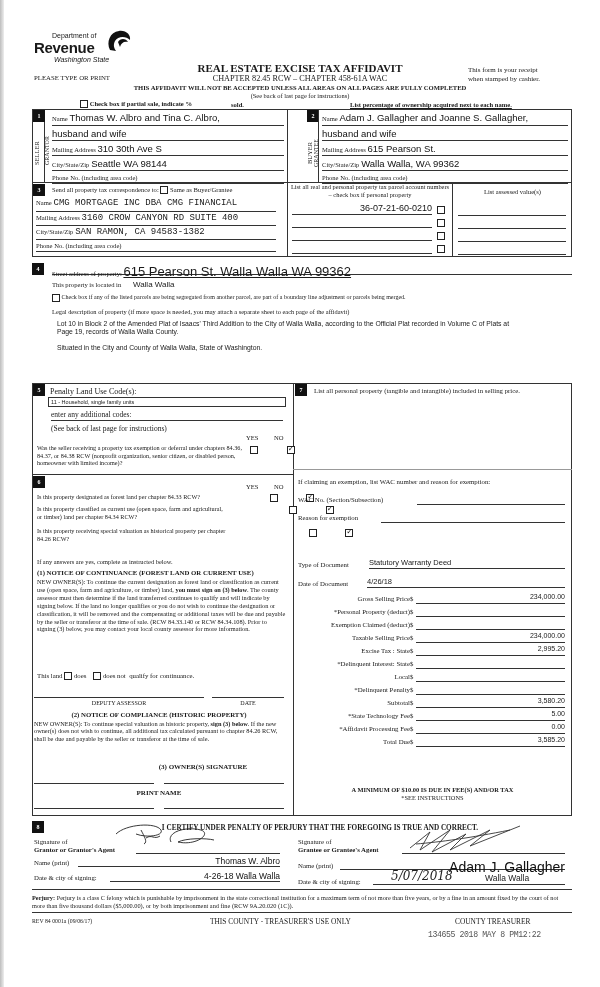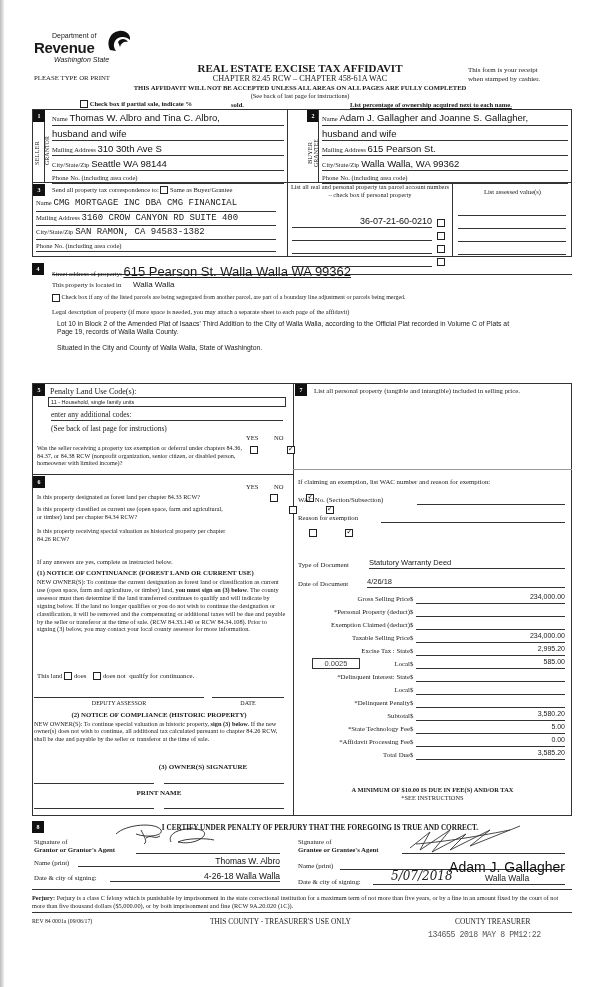--- a/index.html
+++ b/index.html
@@ -95,21 +95,21 @@
 <div class="abs" style="left:36px;top:198px;width:240px;">
   <div class="uline" style="height:14px;"><span class="lbl">Name</span> <span class="mono" style="font-size:9px;">CMG MORTGAGE INC DBA CMG FINANCIAL</span></div>
   <div class="uline" style="height:14px;padding-top:1px;"><span class="lbl">Mailing Address</span> <span class="mono" style="font-size:9px;">3160 CROW CANYON RD SUITE 400</span></div>
   <div class="uline" style="height:14px;padding-top:1px;"><span class="lbl">City/State/Zip</span> <span class="mono" style="font-size:9px;">SAN RAMON, CA 94583-1382</span></div>
   <div class="uline" style="height:12px;padding-top:2px;"><span class="lbl">Phone No. (including area code)</span></div>
 </div>
 
 
 <div class="abs c" style="left:290px;top:183px;width:160px;font-size:6.4px;line-height:7.5px;">List all real and personal property tax parcel account numbers – check box if personal property</div>
 <div class="abs c" style="left:455px;top:188px;width:115px;font-size:6.6px;">List assessed value(s)</div>
-<div class="abs" style="left:292px;top:216px;width:156px;">
+<div class="abs" style="left:292px;top:203px;width:156px;">
   <div style="height:13px;position:relative;">
     <div class="uline fill" style="position:absolute;left:0;width:140px;height:12px;font-size:9px;">36-07-21-60-0210</div>
     <span class="cb" style="position:absolute;left:145px;top:3px;"></span>
   </div>
   <div style="height:13px;position:relative;">
     <div class="uline" style="position:absolute;left:0;width:140px;height:12px;"></div>
     <span class="cb" style="position:absolute;left:145px;top:3px;"></span>
   </div>
   <div style="height:13px;position:relative;">
     <div class="uline" style="position:absolute;left:0;width:140px;height:12px;"></div>
@@ -243,26 +243,20 @@
     <span class="abs r" style="right:160px;top:2px;font-size:6.8px;">Taxable Selling Price</span>
     <span class="abs" style="left:112px;top:2px;font-size:6.8px;">$</span>
     <span class="abs uline sans r" style="left:118px;width:149px;top:0;height:11px;font-size:7px;">234,000.00</span>
   </div>
   <div style="position:relative;height:13px;">
     <span class="abs r" style="right:160px;top:2px;font-size:6.8px;">Excise Tax : State</span>
     <span class="abs" style="left:112px;top:2px;font-size:6.8px;">$</span>
     <span class="abs uline sans r" style="left:118px;width:149px;top:0;height:11px;font-size:7px;">2,995.20</span>
   </div>
   <div style="position:relative;height:13px;">
-    <span class="abs box sans c" style="left:14px;top:0;width:48px;height:11px;font-size:7.5px;color:#444;line-height:10px;">0.0025</span>
-    <span class="abs r" style="right:160px;top:2px;font-size:6.8px;">Local</span>
-    <span class="abs" style="left:112px;top:2px;font-size:6.8px;">$</span>
-    <span class="abs uline sans r" style="left:118px;width:149px;top:0;height:11px;font-size:7px;">585.00</span>
-  </div>
-  <div style="position:relative;height:13px;">
     <span class="abs r" style="right:160px;top:2px;font-size:6.8px;">*Delinquent Interest: State</span>
     <span class="abs" style="left:112px;top:2px;font-size:6.8px;">$</span>
     <span class="abs uline sans r" style="left:118px;width:149px;top:0;height:11px;font-size:7px;"></span>
   </div>
   <div style="position:relative;height:13px;">
     <span class="abs r" style="right:160px;top:2px;font-size:6.8px;">Local</span>
     <span class="abs" style="left:112px;top:2px;font-size:6.8px;">$</span>
     <span class="abs uline sans r" style="left:118px;width:149px;top:0;height:11px;font-size:7px;"></span>
   </div>
   <div style="position:relative;height:13px;">

